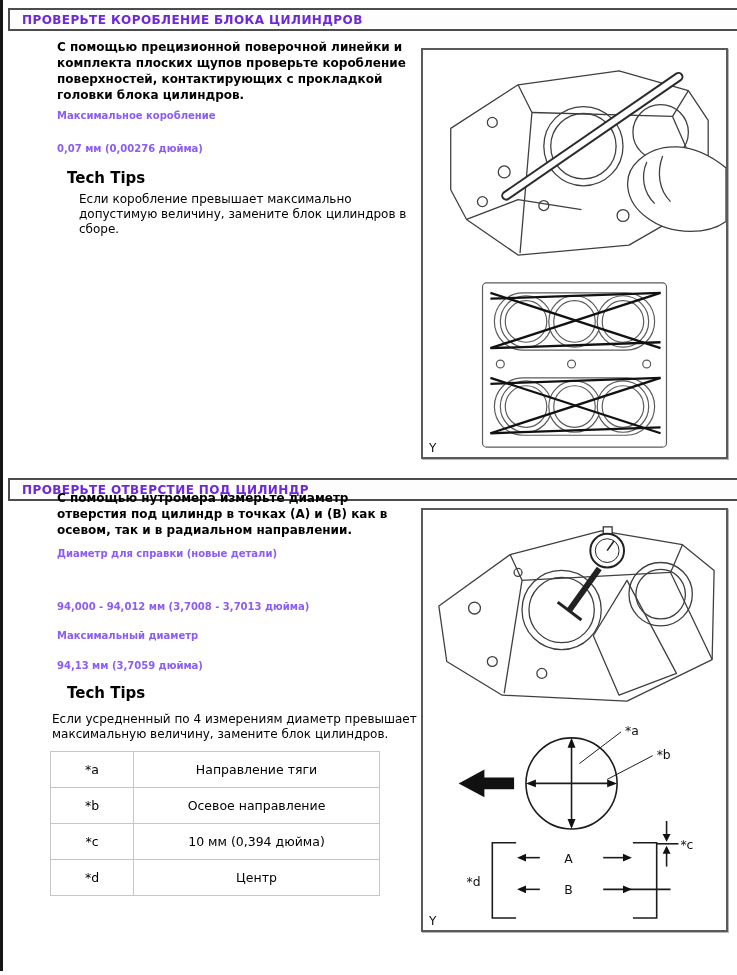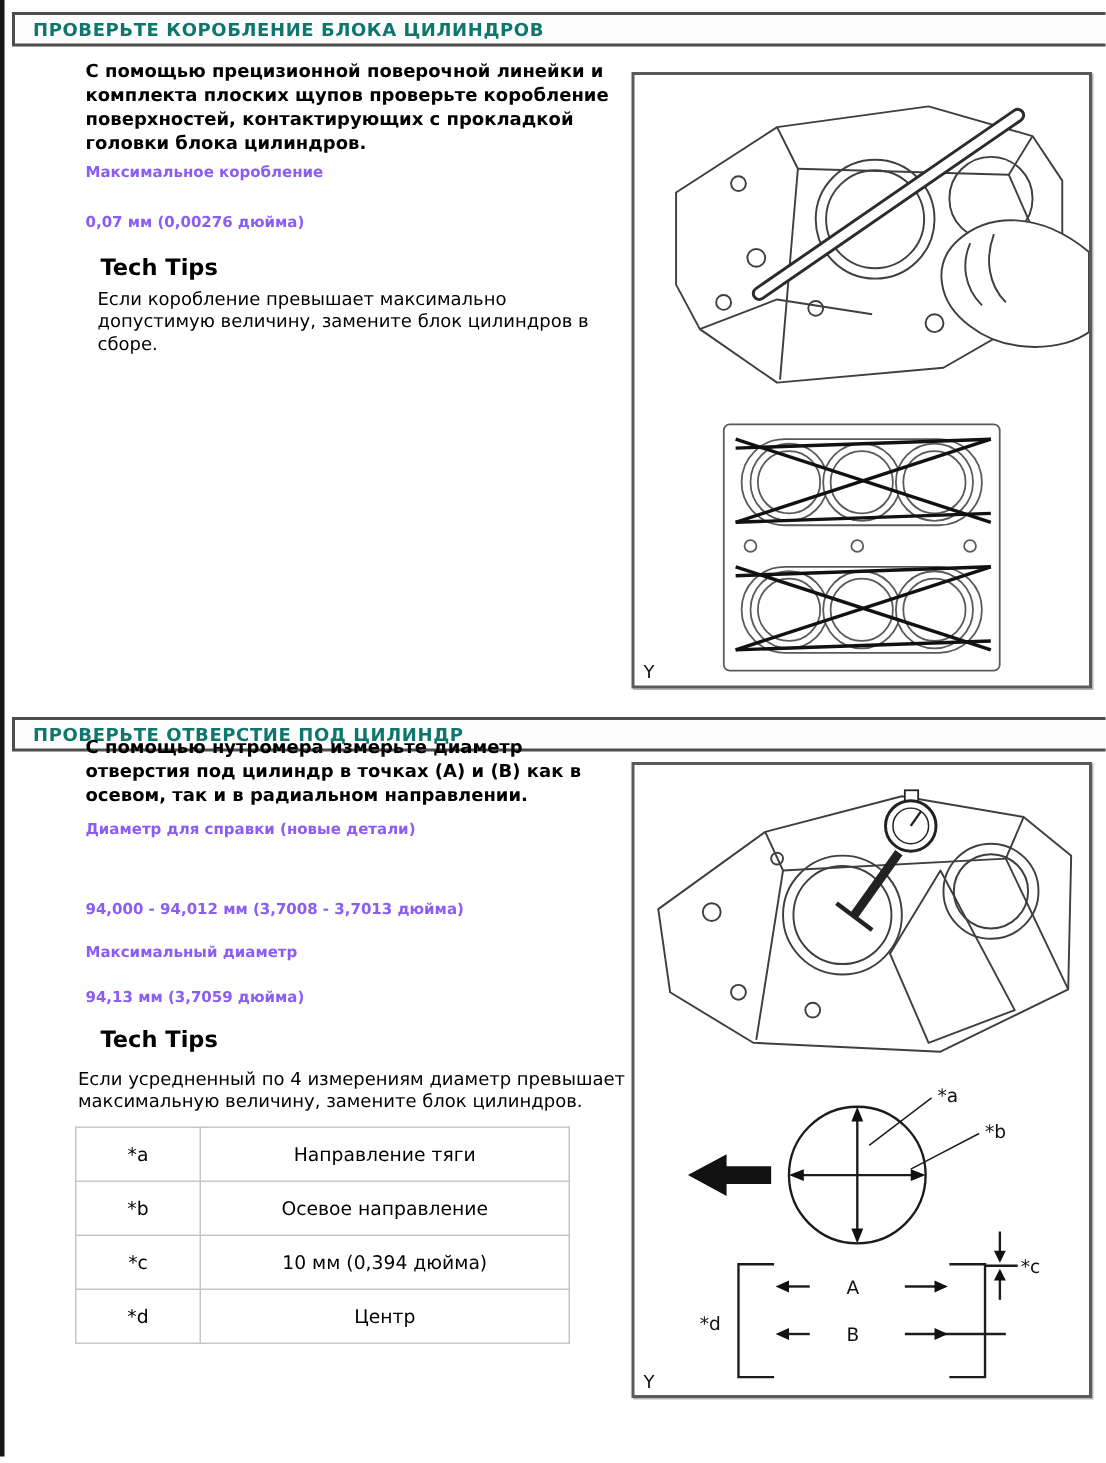--- a/index.html
+++ b/index.html
@@ -7,21 +7,21 @@
     width:737px;height:975px;position:relative;background:#fff;overflow:hidden;
     font-family:"DejaVu Sans","Liberation Sans",sans-serif;color:#000;
   }
   .abs{position:absolute;}
   .left-rule{left:0;top:0;width:3px;height:971px;background:#161616;}
   .sect-header{
     left:8px;width:727px;height:19px;border:2px solid #4d4d4d;background:#fdfdfd;
     display:flex;align-items:center;padding-left:12px;
   }
   .sect-header span{
-    font-size:12px;font-weight:bold;color:#0f766e;letter-spacing:.4px;
+    font-size:12px;font-weight:bold;color:#6d28d9;letter-spacing:.4px;
   }
   .intro{
     left:57px;width:364px;font-size:12px;font-weight:bold;line-height:16px;margin:0;
   }
   .blue{
     left:57px;width:370px;margin:0;font-size:10px;font-weight:bold;color:#8b5cf6;
   }
   .tt-title{left:67px;margin:0;font-size:15px;font-weight:bold;}
   .tt-body{margin:0;font-size:12px;line-height:15px;}
   .figbox{
@@ -49,21 +49,21 @@
   <div class="abs left-rule"></div>
 
   <div class="abs sect-header" style="top:8px;">
     <span>ПРОВЕРЬТЕ КОРОБЛЕНИЕ БЛОКА ЦИЛИНДРОВ</span>
   </div>
 
   <p class="abs intro" style="top:39px;">С помощью прецизионной поверочной линейки и комплекта плоских щупов проверьте коробление поверхностей, контактирующих с прокладкой головки блока цилиндров.</p>
   <p class="abs blue" style="top:110px;">Максимальное коробление</p>
   <p class="abs blue" style="top:143px;">0,07 мм (0,00276 дюйма)</p>
   <p class="abs tt-title" style="top:169px;">Tech Tips</p>
-  <p class="abs tt-body" style="left:65px;top:192px;width:348px;">Если коробление превышает максимально допустимую величину, замените блок цилиндров в сборе.</p>
+  <p class="abs tt-body" style="left:79px;top:192px;width:348px;">Если коробление превышает максимально допустимую величину, замените блок цилиндров в сборе.</p>
 
   <figure class="abs figbox" style="top:48px;height:407px;">
 
     <svg width="303" height="225" viewBox="0 0 306 225">
       <g stroke="#3f3f3f" fill="none" stroke-width="1.3" stroke-linejoin="round">
         <path d="M28 78 L96 34 L198 20 L268 40 L288 70 L288 150 L208 196 L96 206 L44 170 L28 140 Z" fill="#fff"></path>
         <path d="M96 34 L110 62 L98 204"></path>
         <path d="M268 40 L252 66 L288 148"></path>
         <path d="M110 62 L252 66"></path>
         <circle cx="162" cy="96" r="40"></circle>

